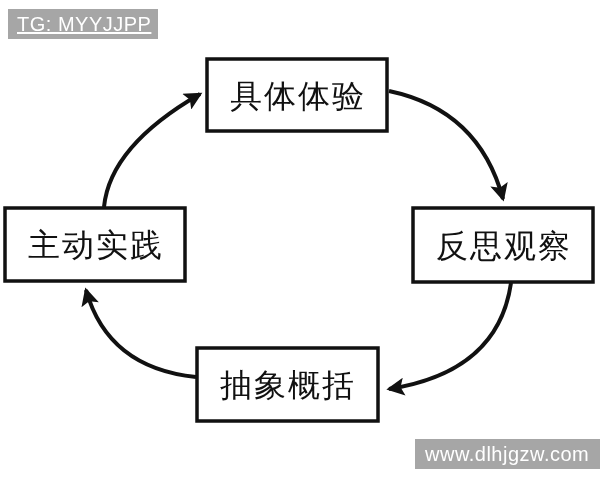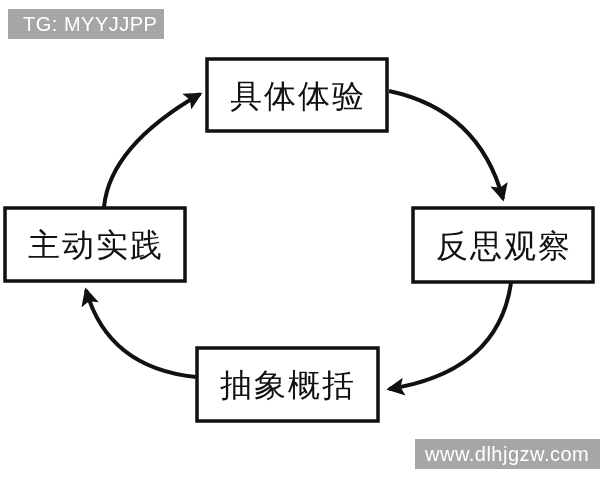--- a/index.html
+++ b/index.html
@@ -44,21 +44,22 @@
     font-size: 20px;
     line-height: 30px;
     height: 30px;
     white-space: nowrap;
     letter-spacing: 0.5px;
   }
   .watermark.top-left {
     left: 8px;
     top: 9px;
     width: 141px;
-    padding-left: 15px;
+    padding-left: 9px;
+    text-decoration: underline;
   }
   .watermark.bottom-right {
     left: 415px;
     top: 439px;
     width: 178px;
     padding-left: 10px;
   }
 </style>
 </head>
 <body>

